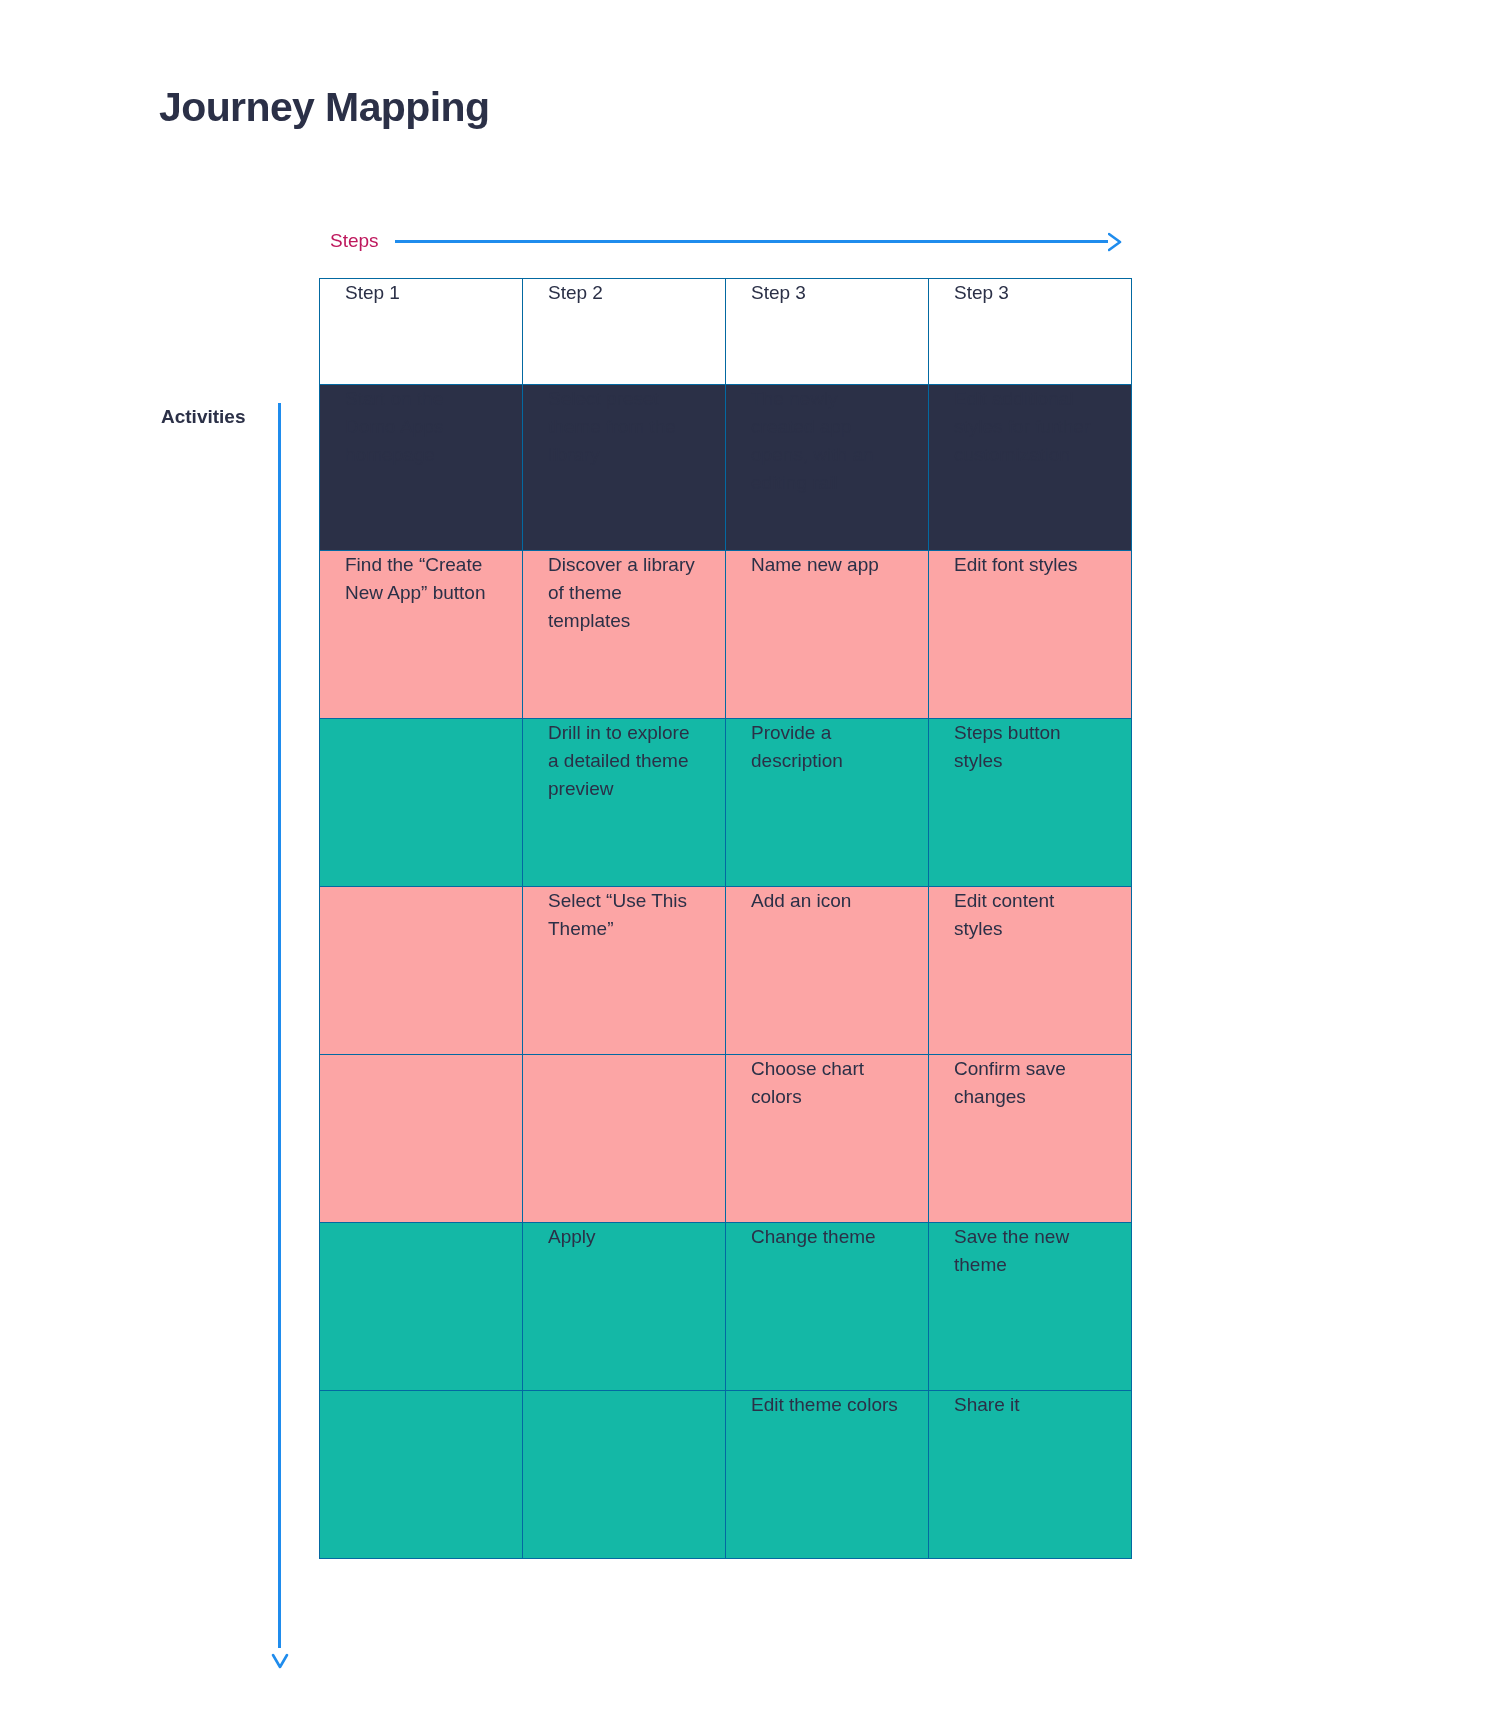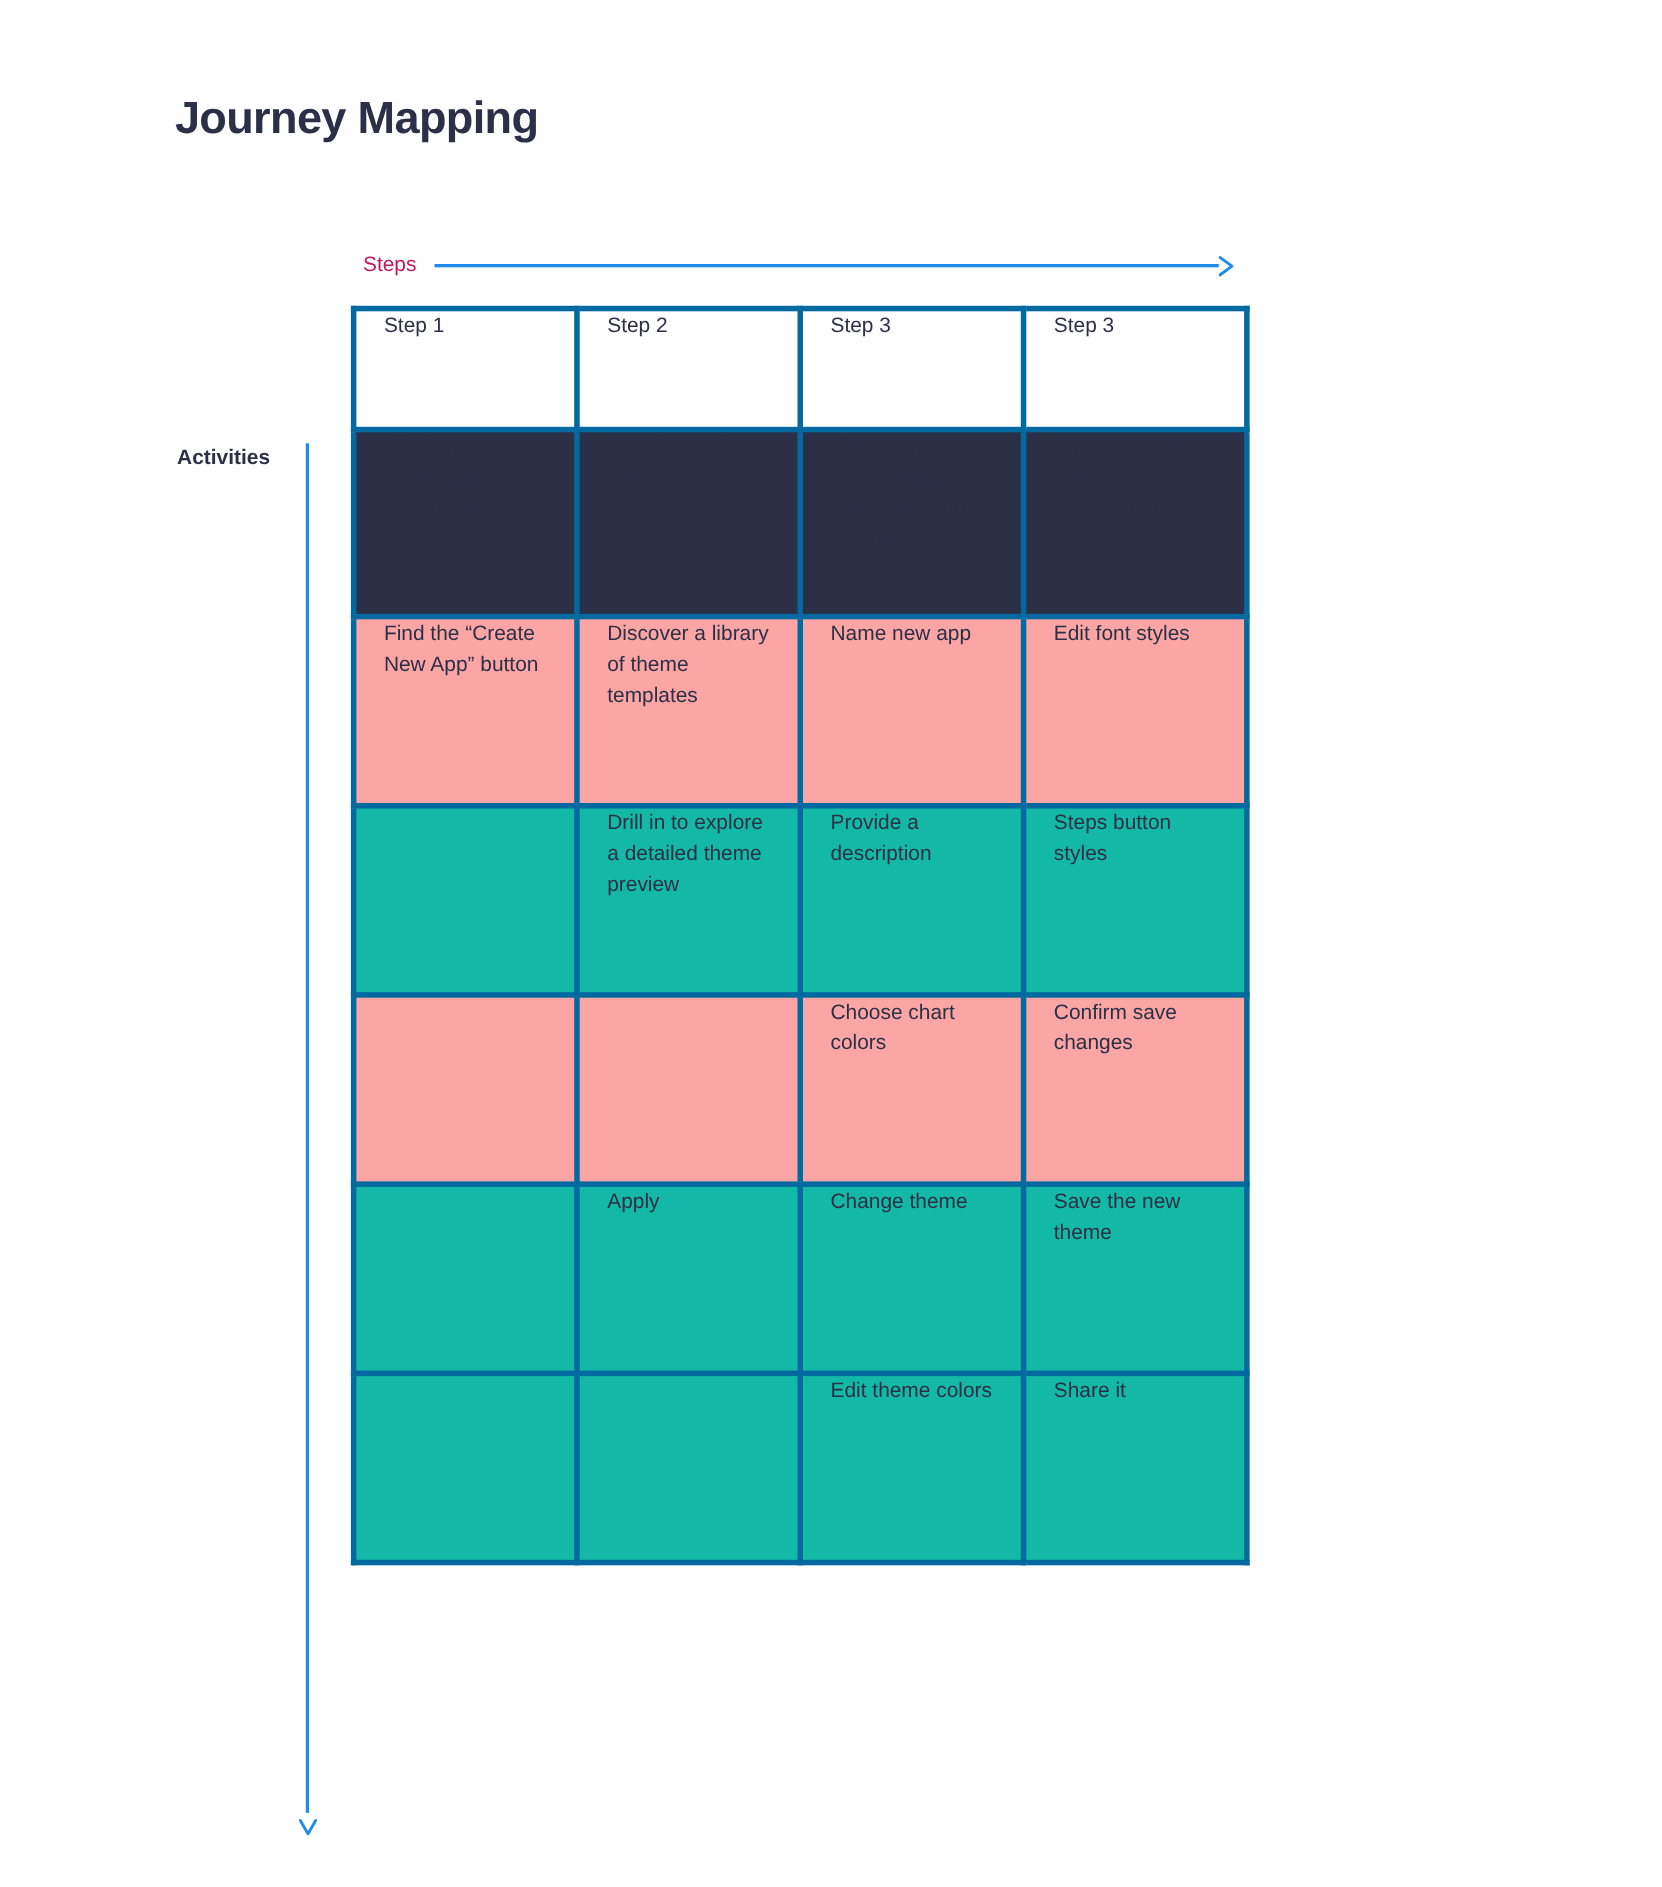--- a/index.html
+++ b/index.html
@@ -100,21 +100,21 @@
     left: 319px;
     top: 278px;
     width: 812px;
     border-collapse: collapse;
     table-layout: fixed;
   }
   #journey-table col { width: 203px; }
 
   #journey-table th,
   #journey-table td {
-    border: 5px solid #0369a1;
+    border: 1px solid #0369a1;
     vertical-align: top;
     padding: 0 25px;
     font-size: 19px;
     line-height: 28px;
     color: #2b3047;
     font-weight: normal;
     text-align: left;
   }
 
   
@@ -231,20 +231,34 @@
           <span class="cell-text">Drill in to explore a detailed theme preview</span>
         </td>
       <td>
           <span class="cell-text">Provide a description</span>
         </td>
       <td>
           <span class="cell-text">Steps button styles</span>
         </td>
     </tr>
 
+    <tr class="row-body">
+      <td>
+          <span class="cell-text"></span>
+        </td>
+      <td>
+          <span class="cell-text">Select “Use This Theme”</span>
+        </td>
+      <td>
+          <span class="cell-text">Add an icon</span>
+        </td>
+      <td>
+          <span class="cell-text">Edit content styles</span>
+        </td>
+    </tr>
 
     <tr class="row-body">
       <td>
           <span class="cell-text"></span>
         </td>
       <td>
           <span class="cell-text"></span>
         </td>
       <td>
           <span class="cell-text">Choose chart colors</span>

